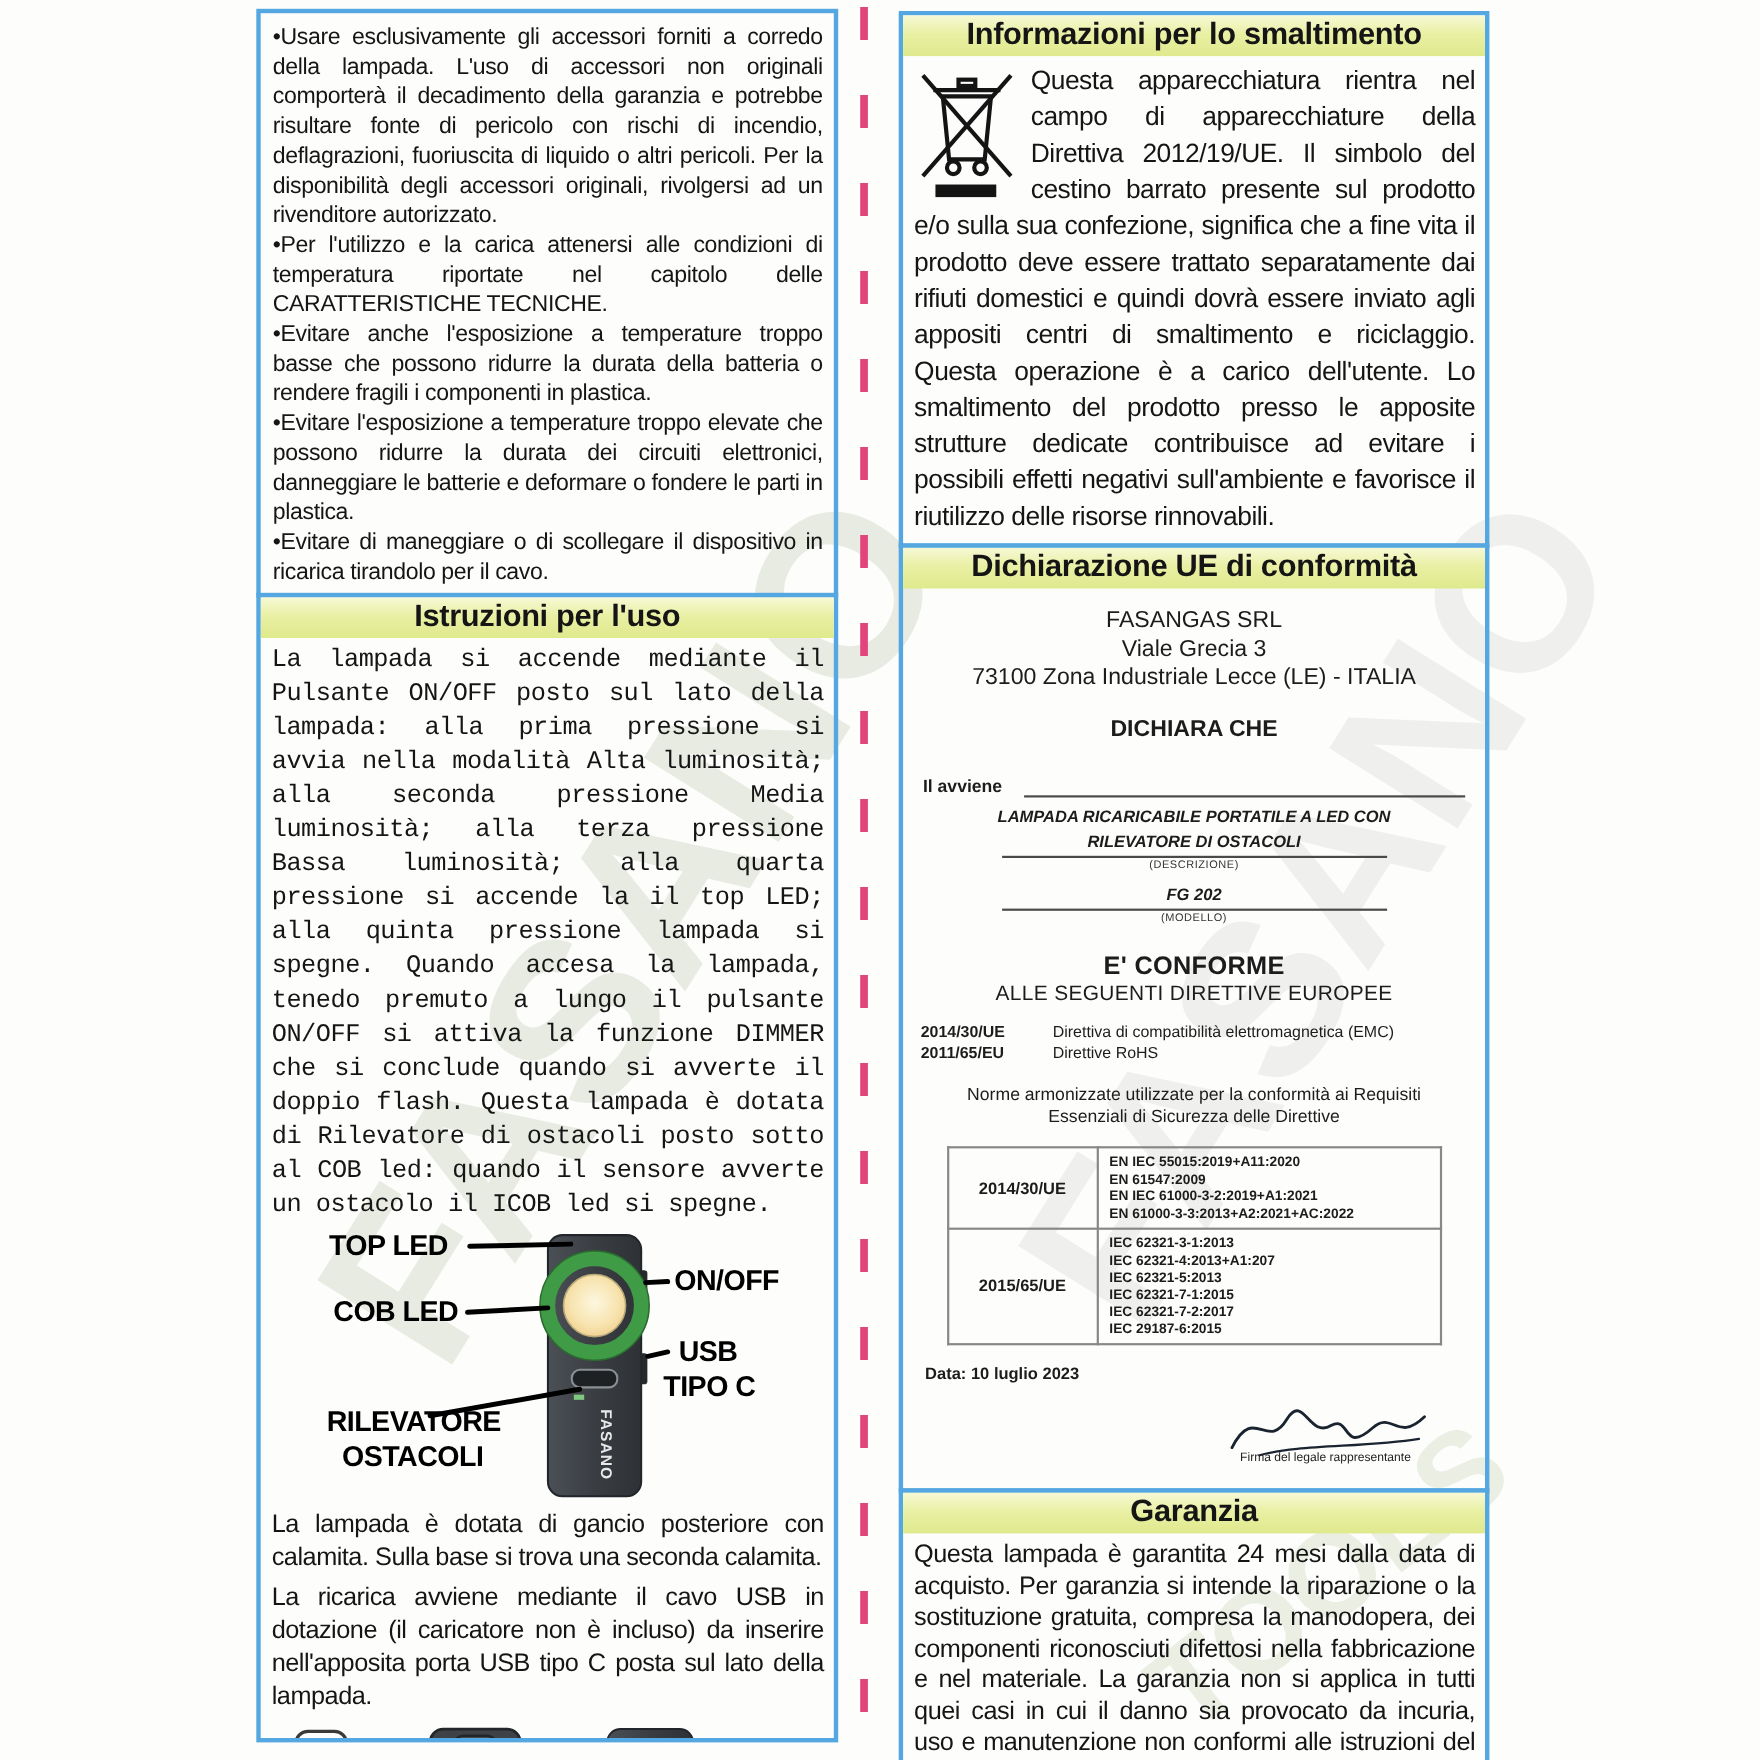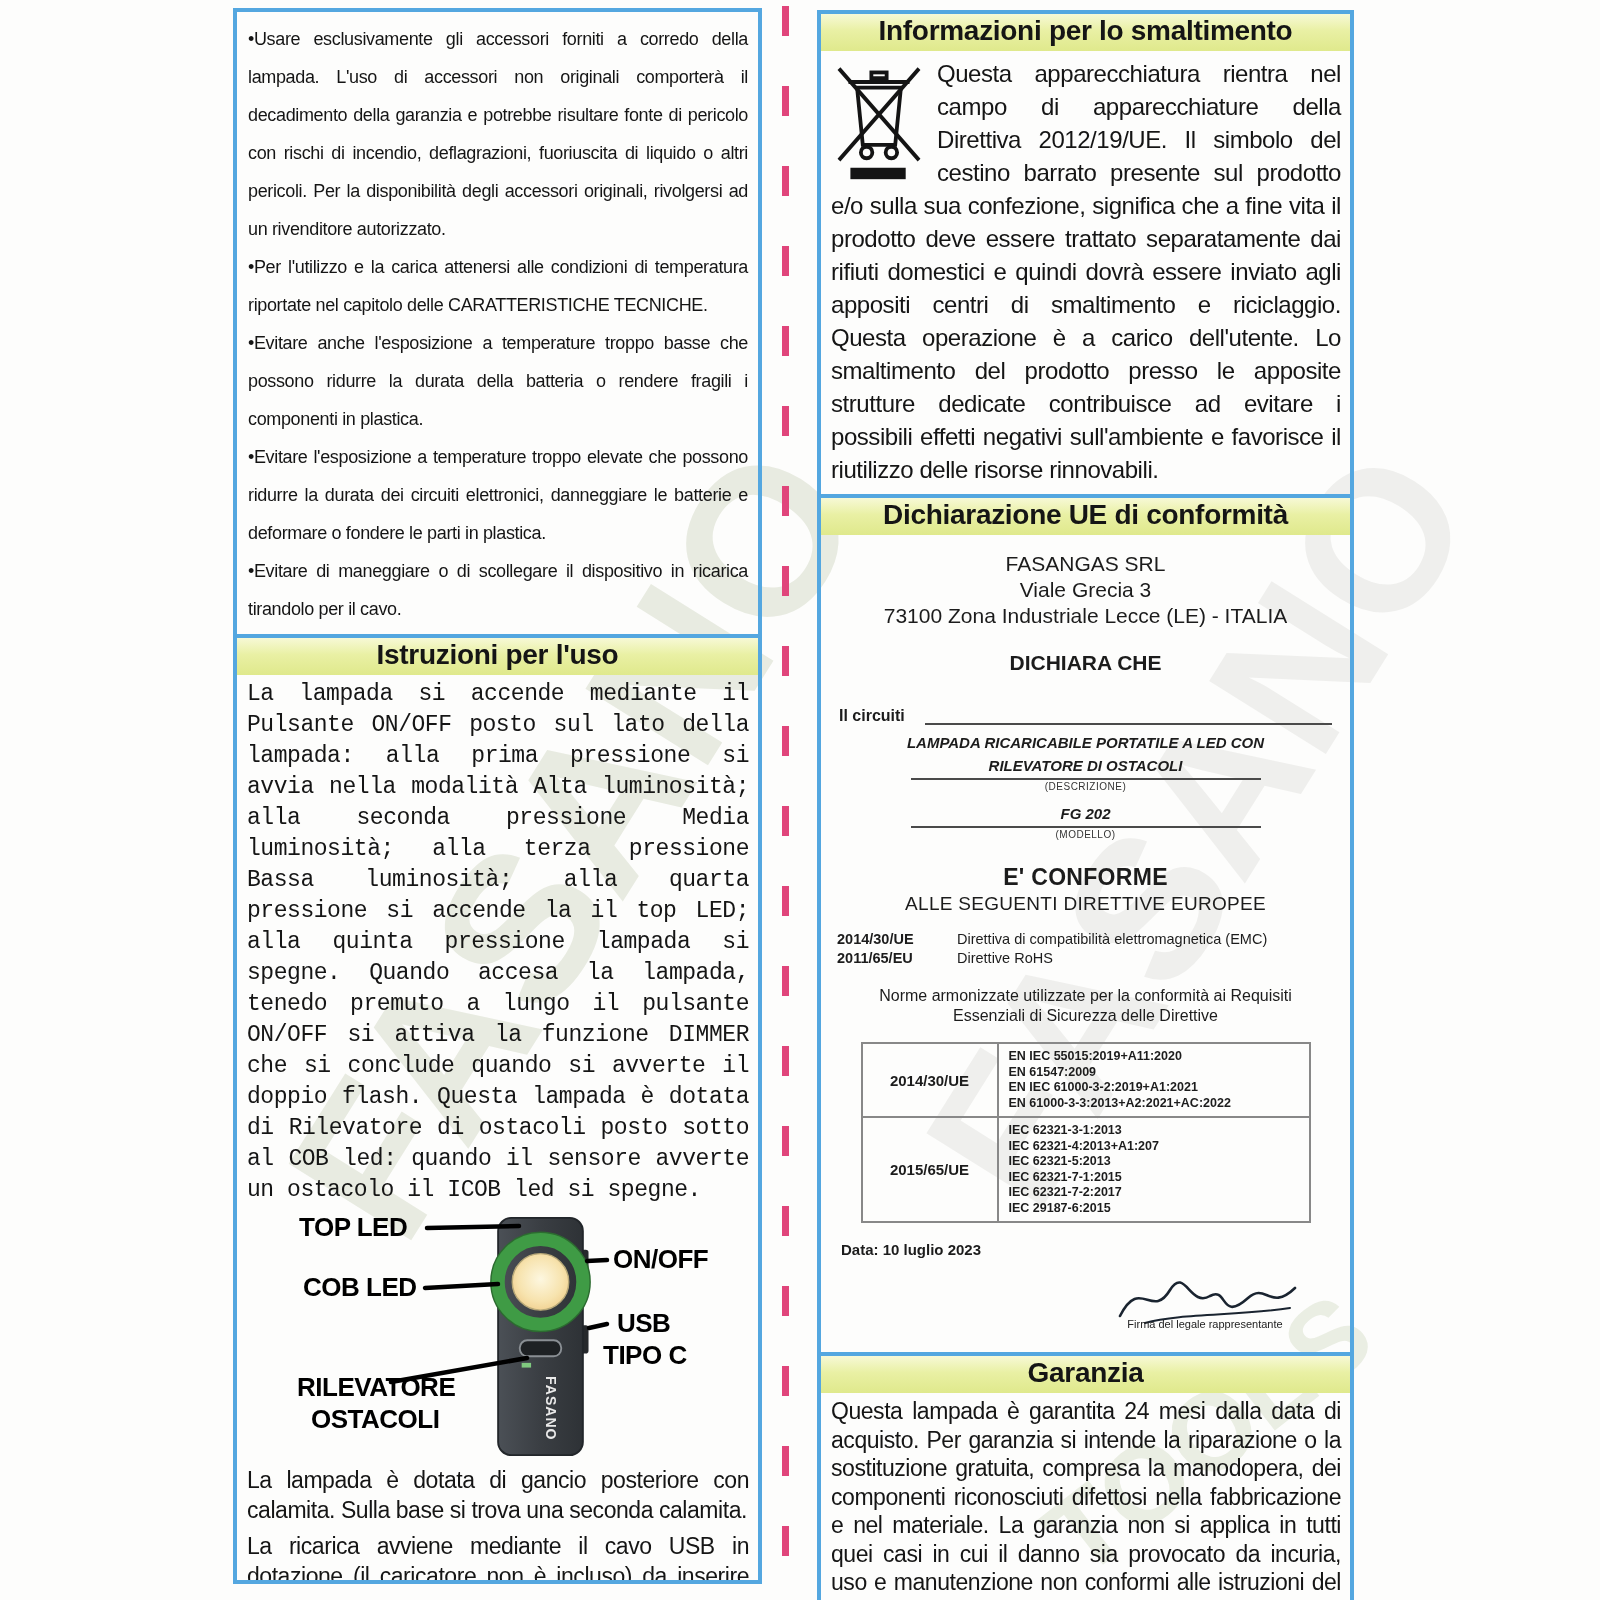--- a/index.html
+++ b/index.html
@@ -13,21 +13,21 @@
      background:repeating-linear-gradient(to bottom,#e0457b 0 30px,transparent 30px 80px);}
   .col{position:absolute;z-index:2;display:flex;flex-direction:column;}
   .col-left{left:233px;top:8px;width:529px;height:1576px;}
   .col-right{left:817px;top:10px;width:537px;height:1570px;}
   .box{border:4px solid #54a7e0;background:transparent;box-sizing:border-box;}
   .box + .box{margin-top:-4px;}
   .sec-header{background:linear-gradient(180deg,#f7f9d6 0%,#e9f0a4 45%,#dfe98c 100%);
      text-align:center;font-weight:bold;font-size:28px;padding:1px 0 4px;letter-spacing:-0.3px;}
   
   .safety{padding:8px 10px 6px 11px;}
-  .safety p{margin:0;font-size:18px;line-height:38px;text-align:justify;letter-spacing:-0.35px;}
+  .safety p{margin:0;font-size:21px;line-height:27px;text-align:justify;letter-spacing:-0.35px;}
   .box-usage{flex:1;display:flex;flex-direction:column;overflow:hidden;}
   .usage-body{padding:4px 9px 0 10px;font-size:23px;line-height:31px;text-align:justify;letter-spacing:-0.45px;font-family:Liberation Mono, monospace;}
   .para{margin:6px 9px 0 10px;font-size:23px;line-height:30px;text-align:justify;letter-spacing:-0.45px;}
   .diag{position:relative;margin:8px 4px 0;}
   .diag1{height:245px;}
   .diag2{height:235px;margin-top:10px;}
   .dlabel{position:absolute;font-weight:bold;font-size:26px;letter-spacing:-0.5px;color:#000;z-index:3;}
   
   .smalt-body{padding:6px 9px 8px 10px;font-size:24px;line-height:33px;text-align:justify;letter-spacing:-0.45px;}
   .weee{float:left;margin:4px 10px 2px 0;}
@@ -208,21 +208,21 @@
     <div class="sec-header">Dichiarazione UE di conformità</div>
     <div class="decl">
       <div class="decl-center company">
         <div>FASANGAS SRL</div>
         <div>Viale Grecia 3</div>
         <div>73100 Zona Industriale Lecce (LE) - ITALIA</div>
       </div>
       <div class="decl-center dichiara">DICHIARA CHE</div>
 
       <div class="prod-row">
-        <span class="prod-label">Il circuiti</span>
+        <span class="prod-label">Il avviene</span>
         <span class="field-line"></span>
       </div>
       <div class="decl-center desc-line">LAMPADA RICARICABILE PORTATILE A LED CON</div>
       <div class="decl-center desc-line" style="margin-top:4px">RILEVATORE DI OSTACOLI</div>
       <div class="rule"></div>
       <div class="decl-center caption">(DESCRIZIONE)</div>
       <div class="decl-center desc-line" style="margin-top:12px">FG 202</div>
       <div class="rule"></div>
       <div class="decl-center caption">(MODELLO)</div>
 

